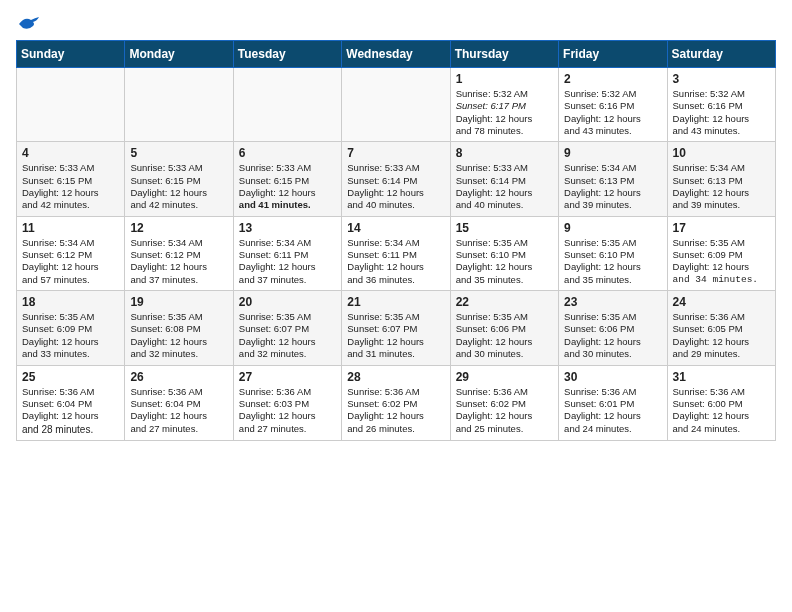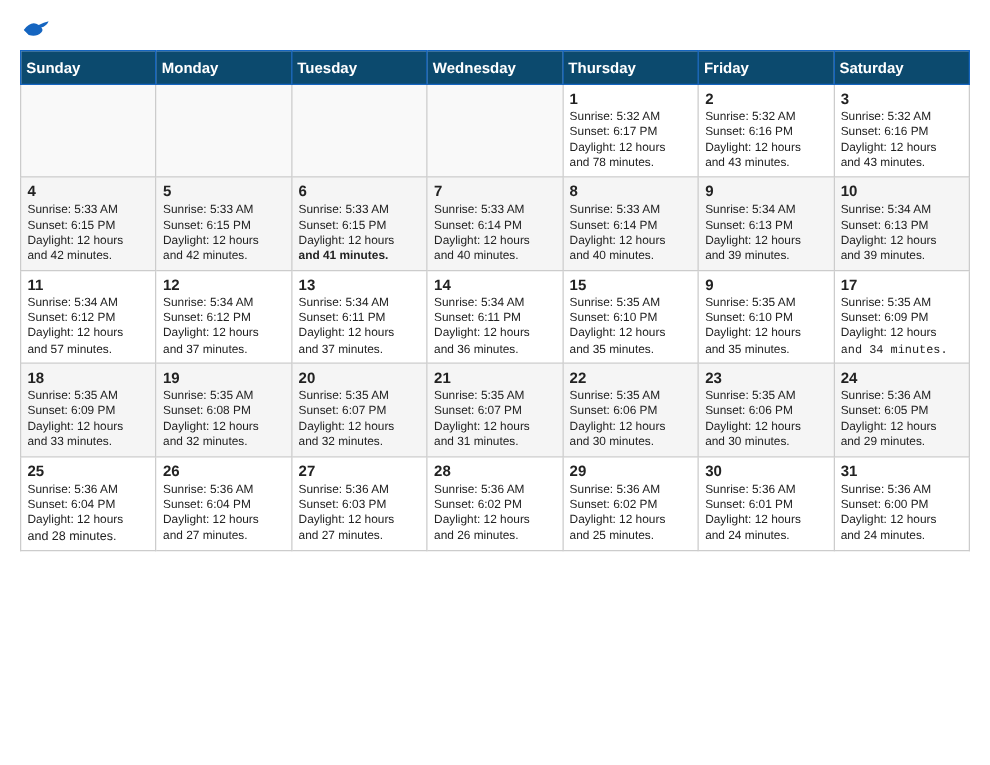--- a/index.html
+++ b/index.html
@@ -103,21 +103,21 @@
   </thead>
   <tbody id="calendar-body">
   <tr>
         <td class="empty"></td>
         <td class="empty"></td>
         <td class="empty"></td>
         <td class="empty"></td>
         <td>
           <span class="day-num">1</span>
           <span style="display: block; font-size: 9.5px; line-height: 1.3;">Sunrise: 5:32 AM</span>
-          <span style="display: block; font-size: 9.5px; line-height: 1.3;">Sunset: 6:17 PM</span>
+          <span style="display: block; font-size: 9.5px; line-height: 1.3; font-style: italic;">Sunset: 6:17 PM</span>
           <span style="display: block; font-size: 9.5px; line-height: 1.3;">Daylight: 12 hours</span>
           <span style="display: block; font-size: 9.5px; line-height: 1.3;">and 78 minutes.</span>
         </td>
         <td>
           <span class="day-num">2</span>
           <span style="display: block; font-size: 9.5px; line-height: 1.3;">Sunrise: 5:32 AM</span>
           <span style="display: block; font-size: 9.5px; line-height: 1.3;">Sunset: 6:16 PM</span>
           <span style="display: block; font-size: 9.5px; line-height: 1.3;">Daylight: 12 hours</span>
           <span style="display: block; font-size: 9.5px; line-height: 1.3;">and 43 minutes.</span>
         </td>

